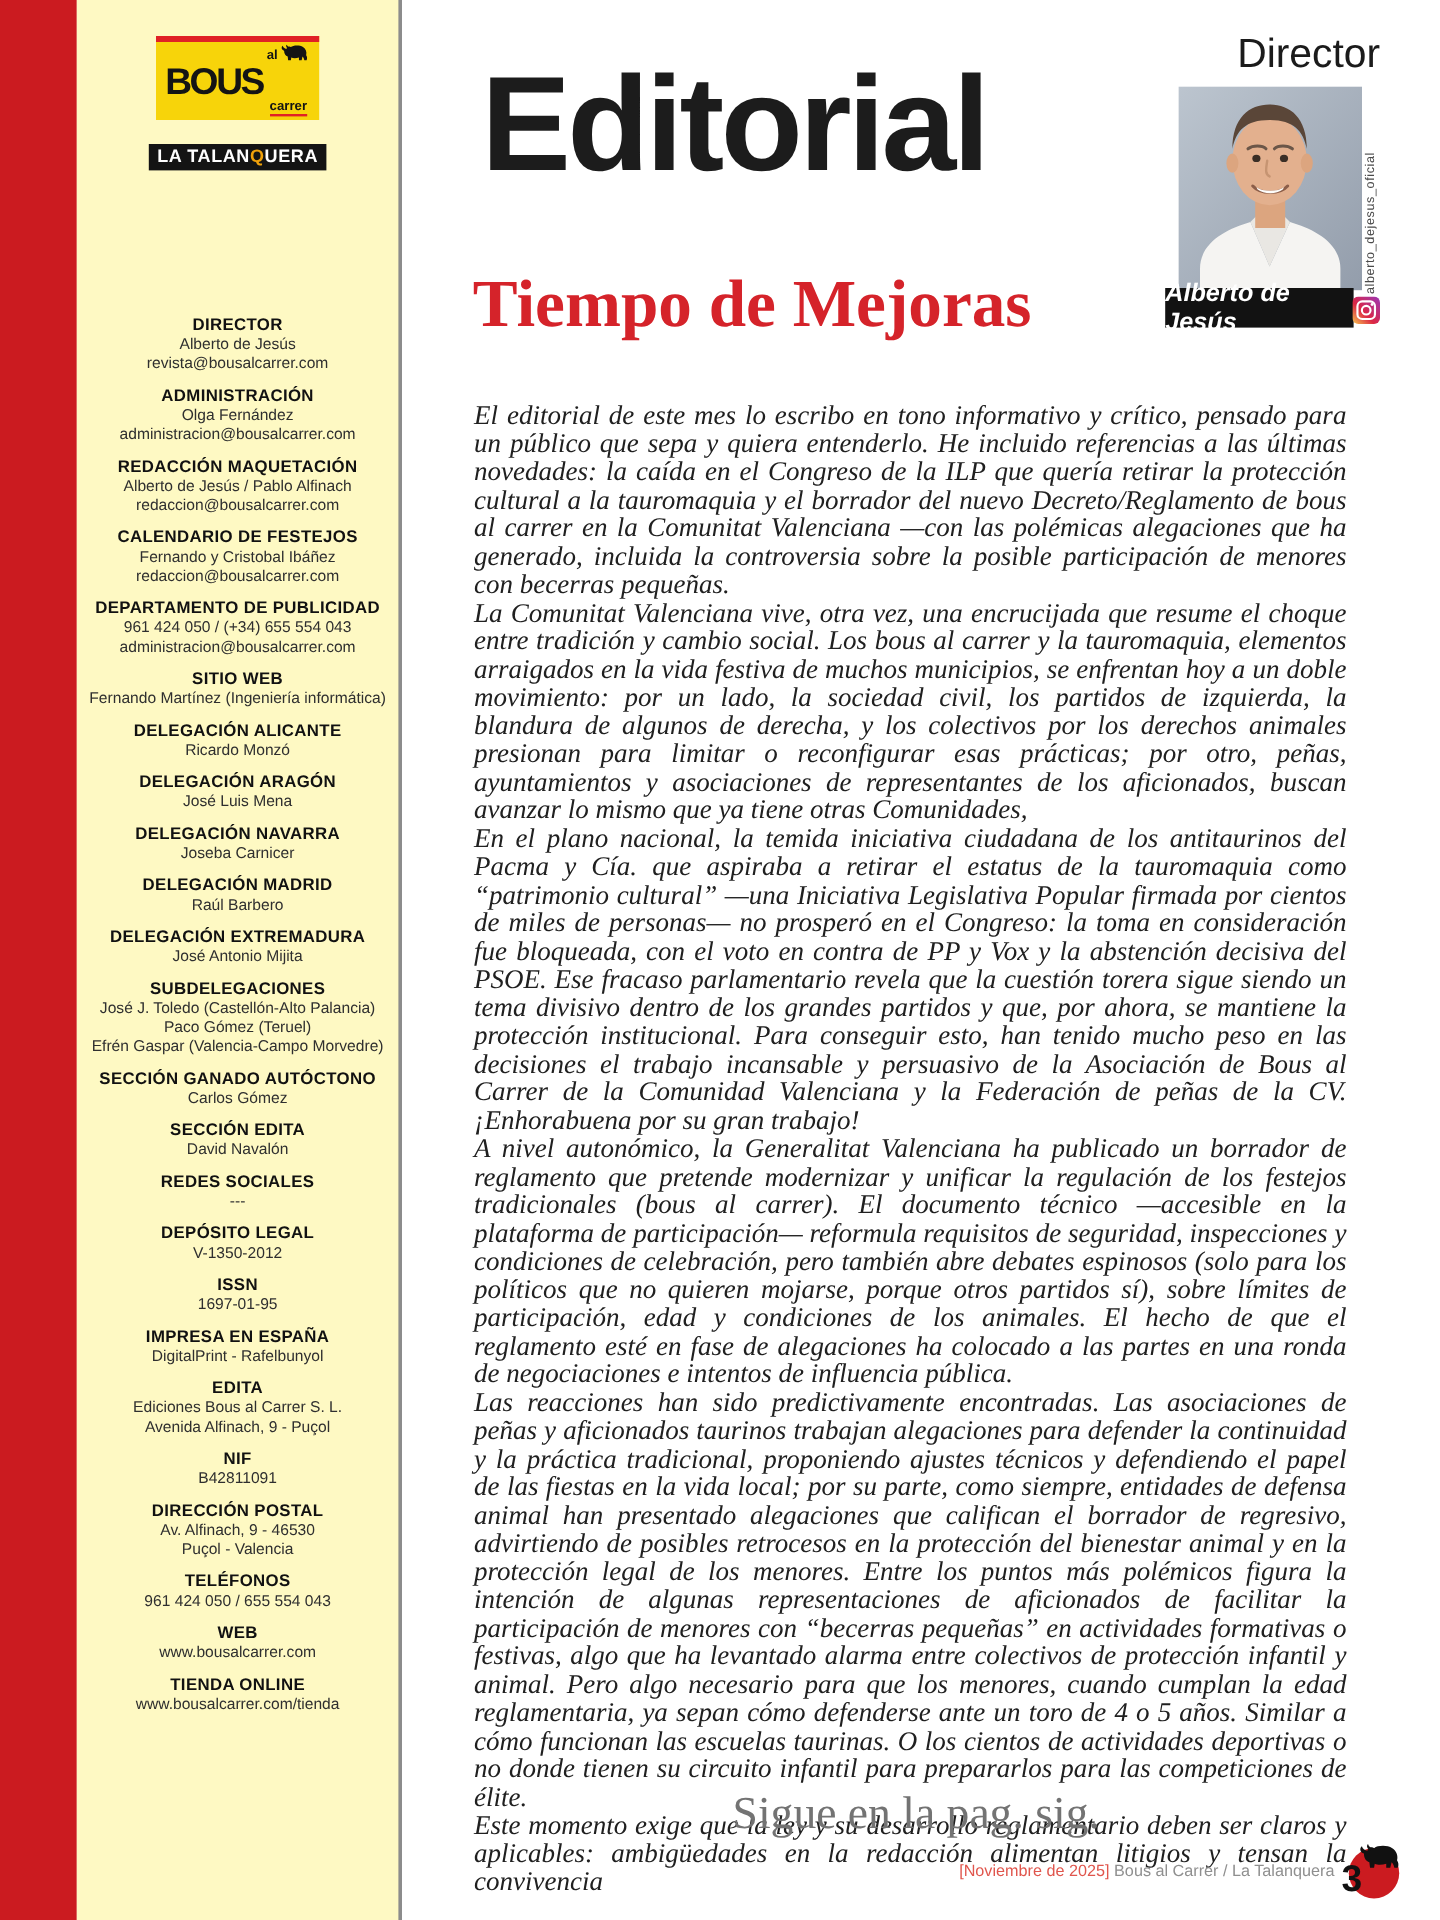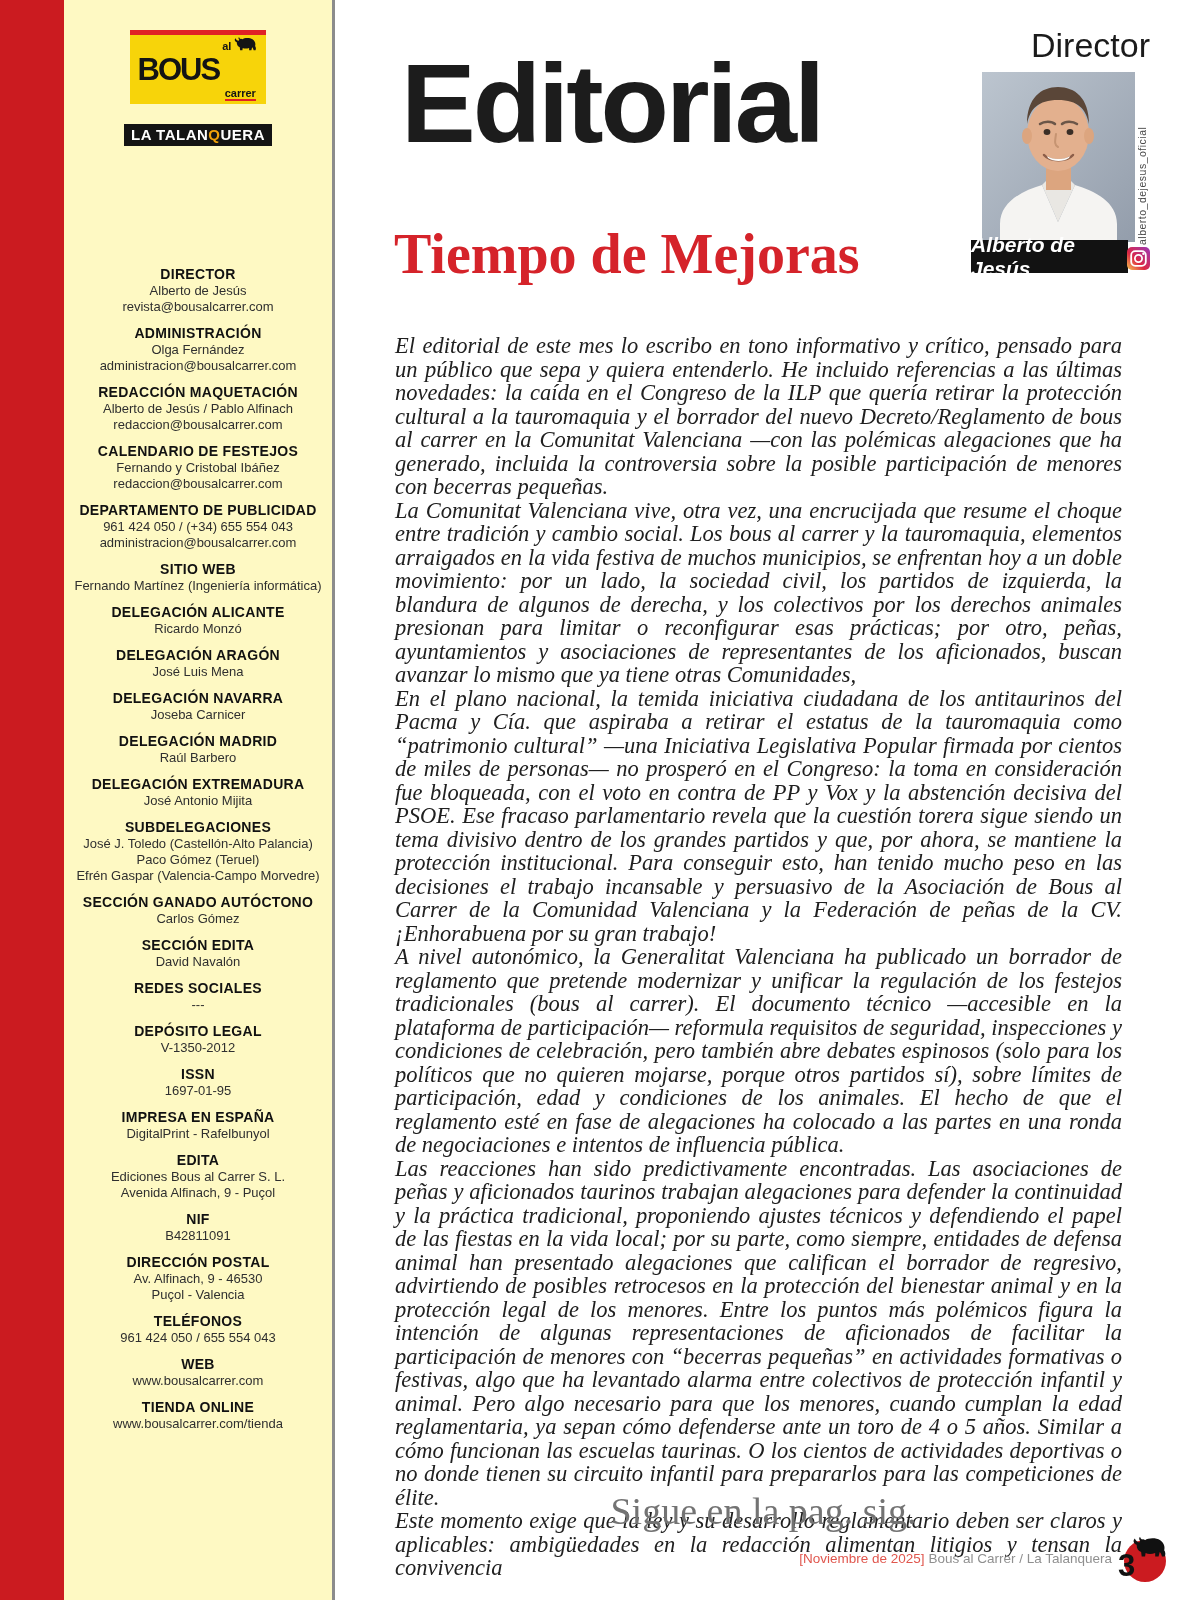--- a/index.html
+++ b/index.html
@@ -14,24 +14,24 @@
     position:absolute; left:64px; top:0; width:271px; height:1600px;
     background:#fef9c3; border-right:3px solid #8c8c8c; text-align:center;
   }
   
   .logo { margin-top:30px; }
   .logo-main {
     display:inline-flex; align-items:center; background:#f7d40a;
     border-top:5px solid #e02125; padding:2px 8px 3px 8px; position:relative;
   }
   .logo-bous { font-weight:bold; font-size:31px; letter-spacing:-2px; color:#141414; line-height:1; }
-  .logo-col { display:inline-flex; flex-direction:column; align-items:center; margin-left:3px; line-height:1; }
+  .logo-col { display:inline-flex; flex-direction:column; align-items:center; margin-left:3px; line-height:1;gap:32px; }
   .logo-col-row { display:flex; align-items:flex-end; gap:1px; }
   .logo-al { font-weight:bold; font-size:11px; color:#141414; }
-  .logo-carrer { font-weight:bold; font-size:11px; color:#141414; border-bottom:2px solid #e02125;margin-top:36px; }
+  .logo-carrer { font-weight:bold; font-size:11px; color:#141414; border-bottom:2px solid #e02125; }
   .logo-bull-svg { width:26px; height:15px; }
   .logo-sub {
     display:inline-block; margin-top:20px; background:#141414; color:#ffffff;
     font-weight:bold; font-size:15px; letter-spacing:0.5px; padding:3px 7px 2px 7px; line-height:1.1;
   }
   .logo-sub .q { color:#f0a10a; }
   
   #sb-sections { margin-top:120px; }
   .sb-section { margin-bottom:10px; }
   .sb-title { font-weight:bold; font-size:14px; line-height:17px; color:#111111; letter-spacing:0.3px; }

